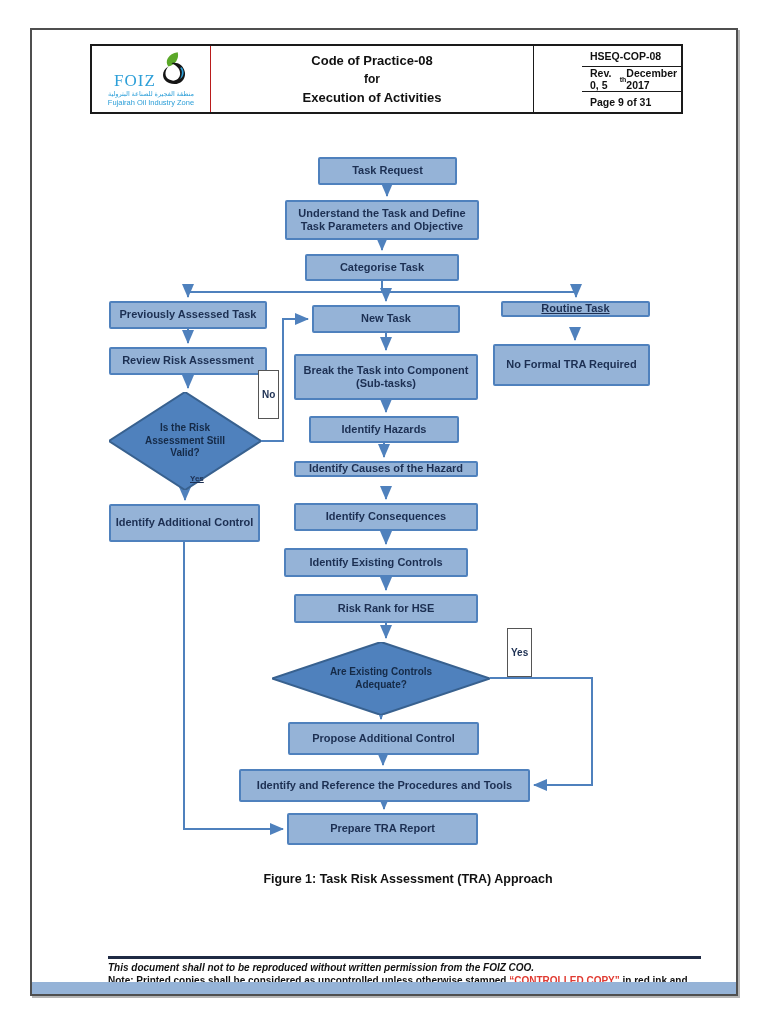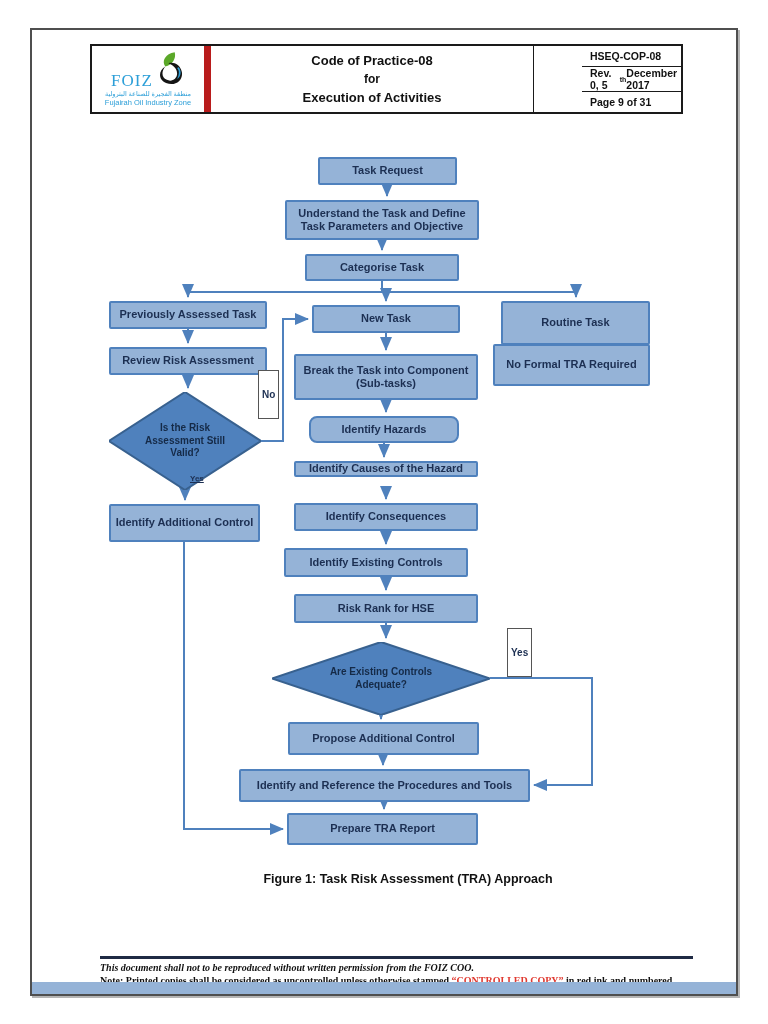--- a/index.html
+++ b/index.html
@@ -8,21 +8,21 @@
     position:absolute; left:30px; top:28px; width:708px; height:968px;
     background:#ffffff; border:2px solid #4f4f4f;
     box-shadow:2px 2px 0 #b5b5b5;
     overflow:hidden;
   }
   
   #header-table {
     position:absolute; left:58px; top:14px; width:593px; height:70px;
     border:2px solid #1a1a1a; display:flex;
   }
-  .logo-cell { width:119px; border-right:7px solid #b91c1c; display:flex; flex-direction:column; align-items:center; justify-content:center; padding:2px; }
+  .logo-cell { width:119px; border-right:1px solid #b91c1c; display:flex; flex-direction:column; align-items:center; justify-content:center; padding:2px; }
   .logo-top { display:flex; align-items:flex-end; gap:2px; }
   .logo-acronym { color:#2d9fd8; font-family:"Liberation Serif", serif; font-size:17px; letter-spacing:1px; line-height:1; }
   .logo-arabic { color:#2d9fd8; font-size:6.5px; direction:rtl; line-height:1.2; margin-top:1px; }
   .logo-sub { color:#2d9fd8; font-size:7.5px; white-space:nowrap; line-height:1.2; }
   .title-cell { width:323px; border-right:1px solid #1a1a1a; display:flex; flex-direction:column; justify-content:space-around; align-items:center; padding:5px 0; }
   .title-l1,.title-l3 { font-weight:bold; font-size:13px; color:#111; }
   .title-l2 { font-weight:bold; font-size:12px; color:#111; }
   .meta-cell { flex:1; display:flex; flex-direction:column;margin-left:48px; }
   .meta-row { flex:1; display:flex; align-items:center; padding-left:8px; font-weight:bold; font-size:10.5px; color:#111; border-bottom:1px solid #1a1a1a; }
   .meta-row:last-child { border-bottom:none; }
@@ -46,40 +46,40 @@
     font-weight:bold; font-size:10px; color:#1c2f52; padding:16px 3px; line-height:15px;
   }
   .tiny-yes { position:absolute; font-weight:bold; font-size:8px; color:#1c2f52; text-decoration:underline; background:transparent; border:none; }
   #caption { position:absolute; left:0; top:842px; width:708px; text-align:center; font-weight:bold; font-size:12.5px; color:#111;padding-left:44px; }
   
   .pos-n1 { left:286px; top:127px; width:139px; height:28px; }
   .pos-n2 { left:253px; top:170px; width:194px; height:40px; }
   .pos-n3 { left:273px; top:224px; width:154px; height:27px; }
   .pos-n4 { left:77px;  top:271px; width:158px; height:28px; }
   .pos-n5 { left:280px; top:275px; width:148px; height:28px; }
-  .pos-n6 { left:469px; top:271px; width:149px; height:44px; }
+  .pos-n6 { left:469px; top:271px; width:149px; height:16px;text-decoration:underline; }
   .pos-n7 { left:77px;  top:317px; width:158px; height:28px; }
   .pos-n8 { left:262px; top:324px; width:184px; height:46px; }
   .pos-n9 { left:461px; top:314px; width:157px; height:42px; }
   .pos-d1 { left:77px;  top:362px; width:152px; height:98px; }
   .pos-n10{ left:77px;  top:474px; width:151px; height:38px; }
-  .pos-n11{ left:277px; top:386px; width:150px; height:27px;border-radius:8px; }
+  .pos-n11{ left:277px; top:386px; width:150px; height:27px; }
   .pos-n12{ left:262px; top:431px; width:184px; height:16px; }
   .pos-n13{ left:262px; top:473px; width:184px; height:28px; }
   .pos-n14{ left:252px; top:518px; width:184px; height:29px; }
   .pos-n15{ left:262px; top:564px; width:184px; height:29px; }
   .pos-d2 { left:240px; top:612px; width:218px; height:73px; }
   .pos-n16{ left:256px; top:692px; width:191px; height:33px; }
   .pos-n17{ left:207px; top:739px; width:291px; height:33px; }
   .pos-n18{ left:255px; top:783px; width:191px; height:32px; }
   .pos-no   { left:226px; top:340px; }
   .pos-yes1 { left:158px; top:444px; }
   .pos-yes2 { left:475px; top:598px; }
   
-  #footer { position:absolute; left:68px; top:926px; width:593px;font-family:Liberation Serif, serif; }
+  #footer { position:absolute; left:76px; top:926px; width:593px; }
   #footer-rule { height:3px; background:#1f2a44; margin-bottom:3px; }
   .footer-l1 { font-weight:bold; font-style:italic; font-size:10px; color:#111; line-height:1.25; }
   .footer-l2 { font-weight:bold; font-size:10px; color:#111; line-height:1.25; }
   .footer-red { color:#e03a31; }
   #bottom-bar { position:absolute; left:0; bottom:0; width:708px; height:12px; background:#95b3d7; }
 </style>
 </head>
 <body>
 
 <div id="page">

